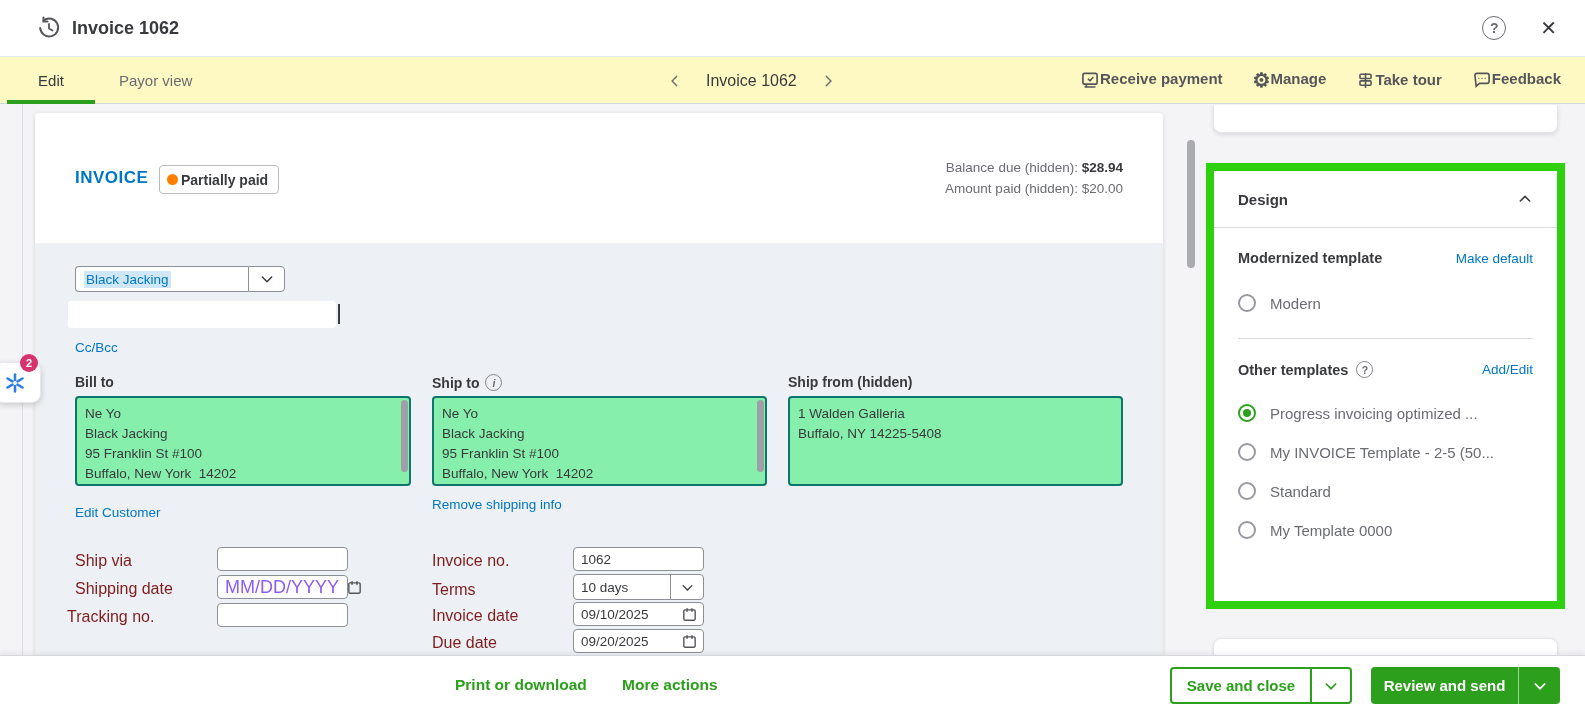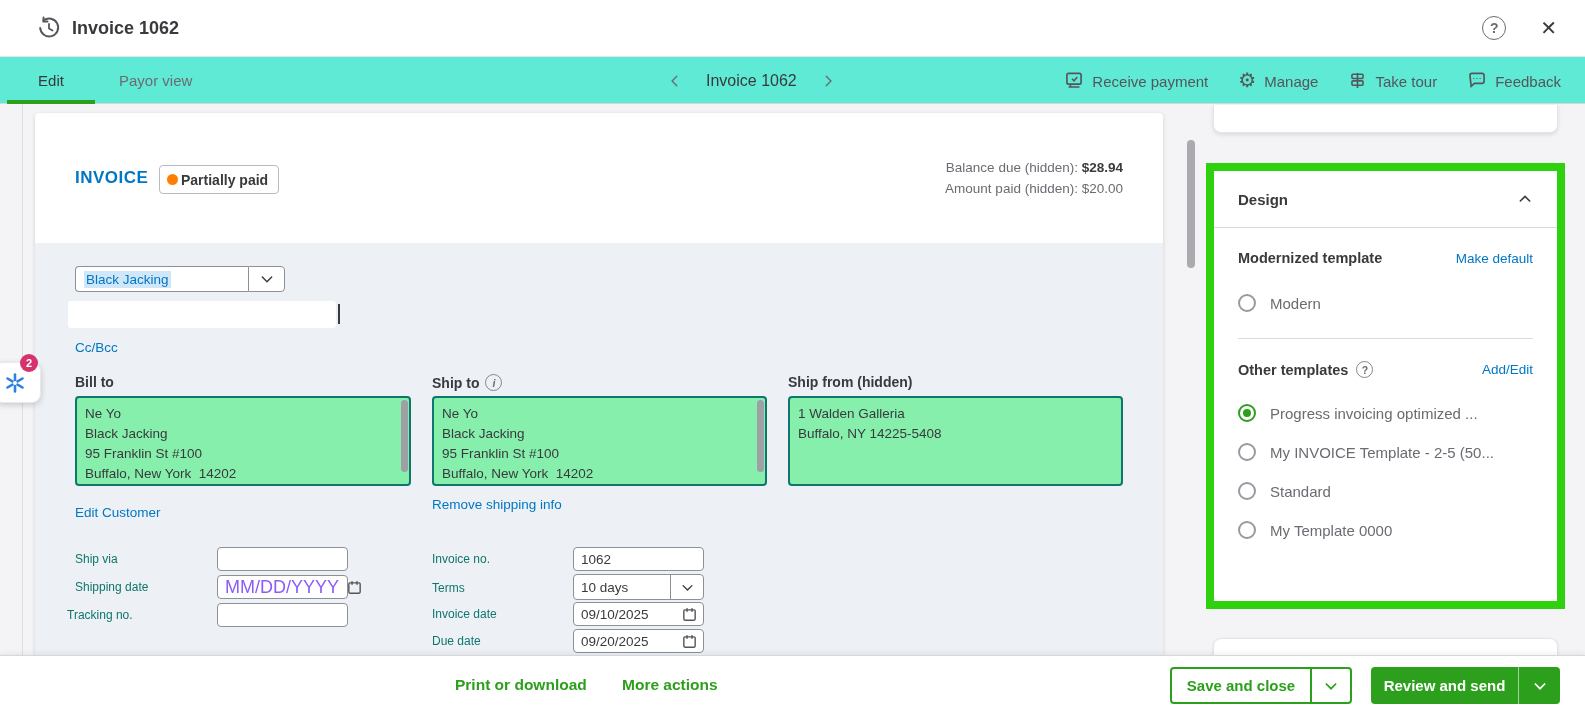--- a/index.html
+++ b/index.html
@@ -10,31 +10,31 @@
   #header { position:absolute; left:0; top:0; width:1585px; height:57px; background:#fff;
     border-bottom:1px solid #e3e5e8; display:flex; align-items:center; }
   #history-btn { margin-left:36px; width:26px; height:26px; display:flex; align-items:center; justify-content:center; cursor:pointer; }
   #page-title { margin-left:10px; font-size:18px; font-weight:700; color:#393a3d; }
   #header-right { margin-left:auto; display:flex; align-items:center; gap:34px; padding-right:28px; }
   .help-circle { width:24px; height:24px; border:1.5px solid #6b6c72; border-radius:50%;
     display:flex; align-items:center; justify-content:center; font-size:14px; font-weight:700; color:#6b6c72; cursor:pointer; }
   .close-x { font-size:20px; color:#393a3d; cursor:pointer; line-height:1; }
 
   
-  #tabbar { position:absolute; left:0; top:57px; width:1585px; height:47px; background:#5eead4;
+  #tabbar { position:absolute; left:0; top:57px; width:1585px; height:47px; background:#fef9c3;
     border-bottom:1px solid #d4d7dc; display:flex; align-items:center; }
   .tab { position:relative; height:47px; display:flex; align-items:center; justify-content:center; cursor:pointer; font-size:15px; }
   #tab-edit { width:88px; margin-left:7px; color:#393a3d; font-weight:400; }
   #tab-edit::after { content:""; position:absolute; left:0; right:0; bottom:0; height:4px; background:#2ca01c; }
   #tab-payor { margin-left:20px; padding:0 4px; color:#6b6c72; }
   #doc-nav { position:absolute; left:668px; top:57px; height:47px; display:flex; align-items:center; gap:24px; }
   #doc-nav .navchev { cursor:pointer; display:flex; align-items:center; }
   #doc-nav-label { font-size:16px; color:#393a3d; }
   #toolbar { margin-left:auto; display:flex; align-items:center; gap:30px; padding-right:24px; }
-  .tool-item { display:flex; align-items:flex-end; gap:8px; color:#55565c; font-size:15px; font-weight:400; cursor:pointer; }
+  .tool-item { display:flex; align-items:flex-start; color:#55565c; font-size:15px; font-weight:700; cursor:pointer; }
   .tool-item svg { flex:0 0 auto; }
   .gear-glyph { font-size:20px; line-height:1; color:#55565c; }
 
   
   #main { position:absolute; left:0; top:104px; width:1585px; height:551px; background:#f4f4f6; }
   #left-divider { position:absolute; left:22px; top:0; width:1px; height:551px; background:#dcdee1; }
 
   
   #main-scrollthumb { position:absolute; left:1187px; top:36px; width:8px; height:128px; background:#a9abaf; border-radius:4px; cursor:pointer; }
 
@@ -67,21 +67,21 @@
   
   .addr-label { position:absolute; top:261px; font-size:14px; font-weight:700; color:#393a3d; display:flex; align-items:center; gap:6px; }
   .ta-wrap { position:absolute; top:283px; height:90px; }
   .ta-wrap textarea { width:100%; height:100%; border:2px solid #0f766e; border-radius:4px; background:#86efac;
     resize:none; overflow:hidden; font-family:inherit; font-size:13.5px; color:#393a3d; line-height:20px; padding:6px 14px 4px 8px; outline:none; }
   .ta-thumb { position:absolute; right:3px; top:4px; width:7px; height:72px; background:#9ea0a5; border-radius:4px; cursor:pointer; }
   #edit-customer { position:absolute; left:40px; top:392px; }
   #remove-shipping { position:absolute; left:397px; top:384px; }
 
   
-  .fld-label { position:absolute; font-size:12px; color:#0f766e; }
+  .fld-label { position:absolute; font-size:16px; color:#7f1d1d; }
   .fld-input { position:absolute; width:131px; height:24px; background:#fff; border:1px solid #8d9096; border-radius:4px;
     font-size:13.5px; color:#393a3d; padding:0 7px; outline:none; font-family:inherit; }
   .fld-box { position:absolute; width:131px; height:24px; background:#fff; border:1px solid #8d9096; border-radius:4px;
     display:flex; align-items:center; font-size:13.5px; color:#393a3d; }
   .fld-box .bx-text { flex:1; padding:0 7px; }
   .fld-box .bx-icon { flex:0 0 auto; display:flex; align-items:center; padding-right:5px; }
   .fld-box.split .bx-icon { border-left:1px solid #8d9096; width:33px; height:100%; justify-content:center; padding:0; }
   .fld-box .ph { color:#8b5cf6; font-size:18px; }
 
   

